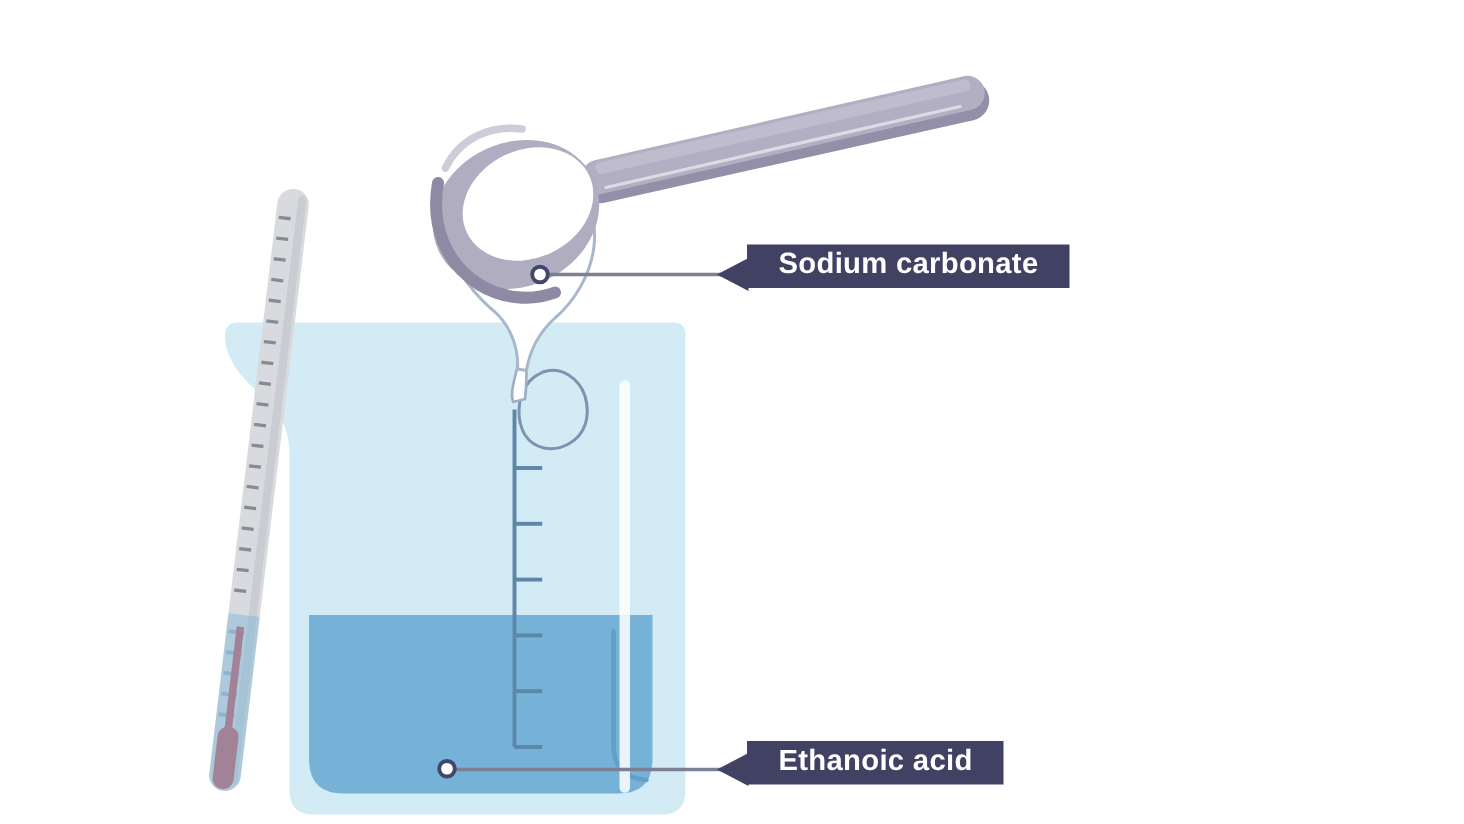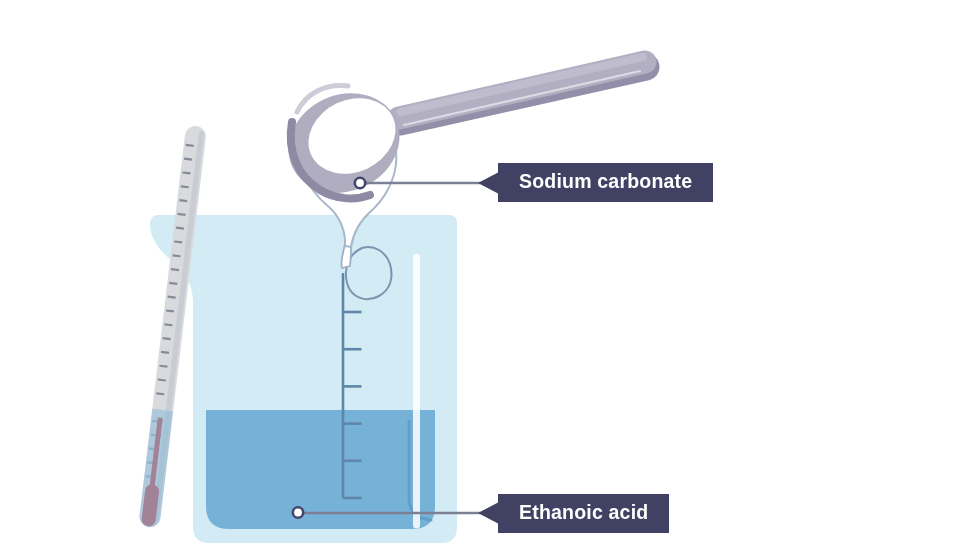--- a/index.html
+++ b/index.html
@@ -2,21 +2,21 @@
 <html><head>
 <meta charset="utf-8">
 <style>
   html,body{margin:0;padding:0;background:#ffffff;}
   .stage{
     position:relative;width:976px;height:549px;background:#ffffff;overflow:hidden;
     font-family:"Liberation Sans", sans-serif;
   }
   .stage svg{position:absolute;left:0;top:0;}
   .callout{
-    position:absolute;height:39px;background:#414263;color:#ffffff;
+    position:absolute;height:29px;background:#414263;color:#ffffff;
     display:flex;align-items:center;padding:0 21px;
     font-size:19.5px;font-weight:bold;white-space:nowrap;
     letter-spacing:0.2px;
   }
   .callout .txt{position:relative;top:-1px;}
 </style>
 </head>
 <body>
 
 <div class="stage">

